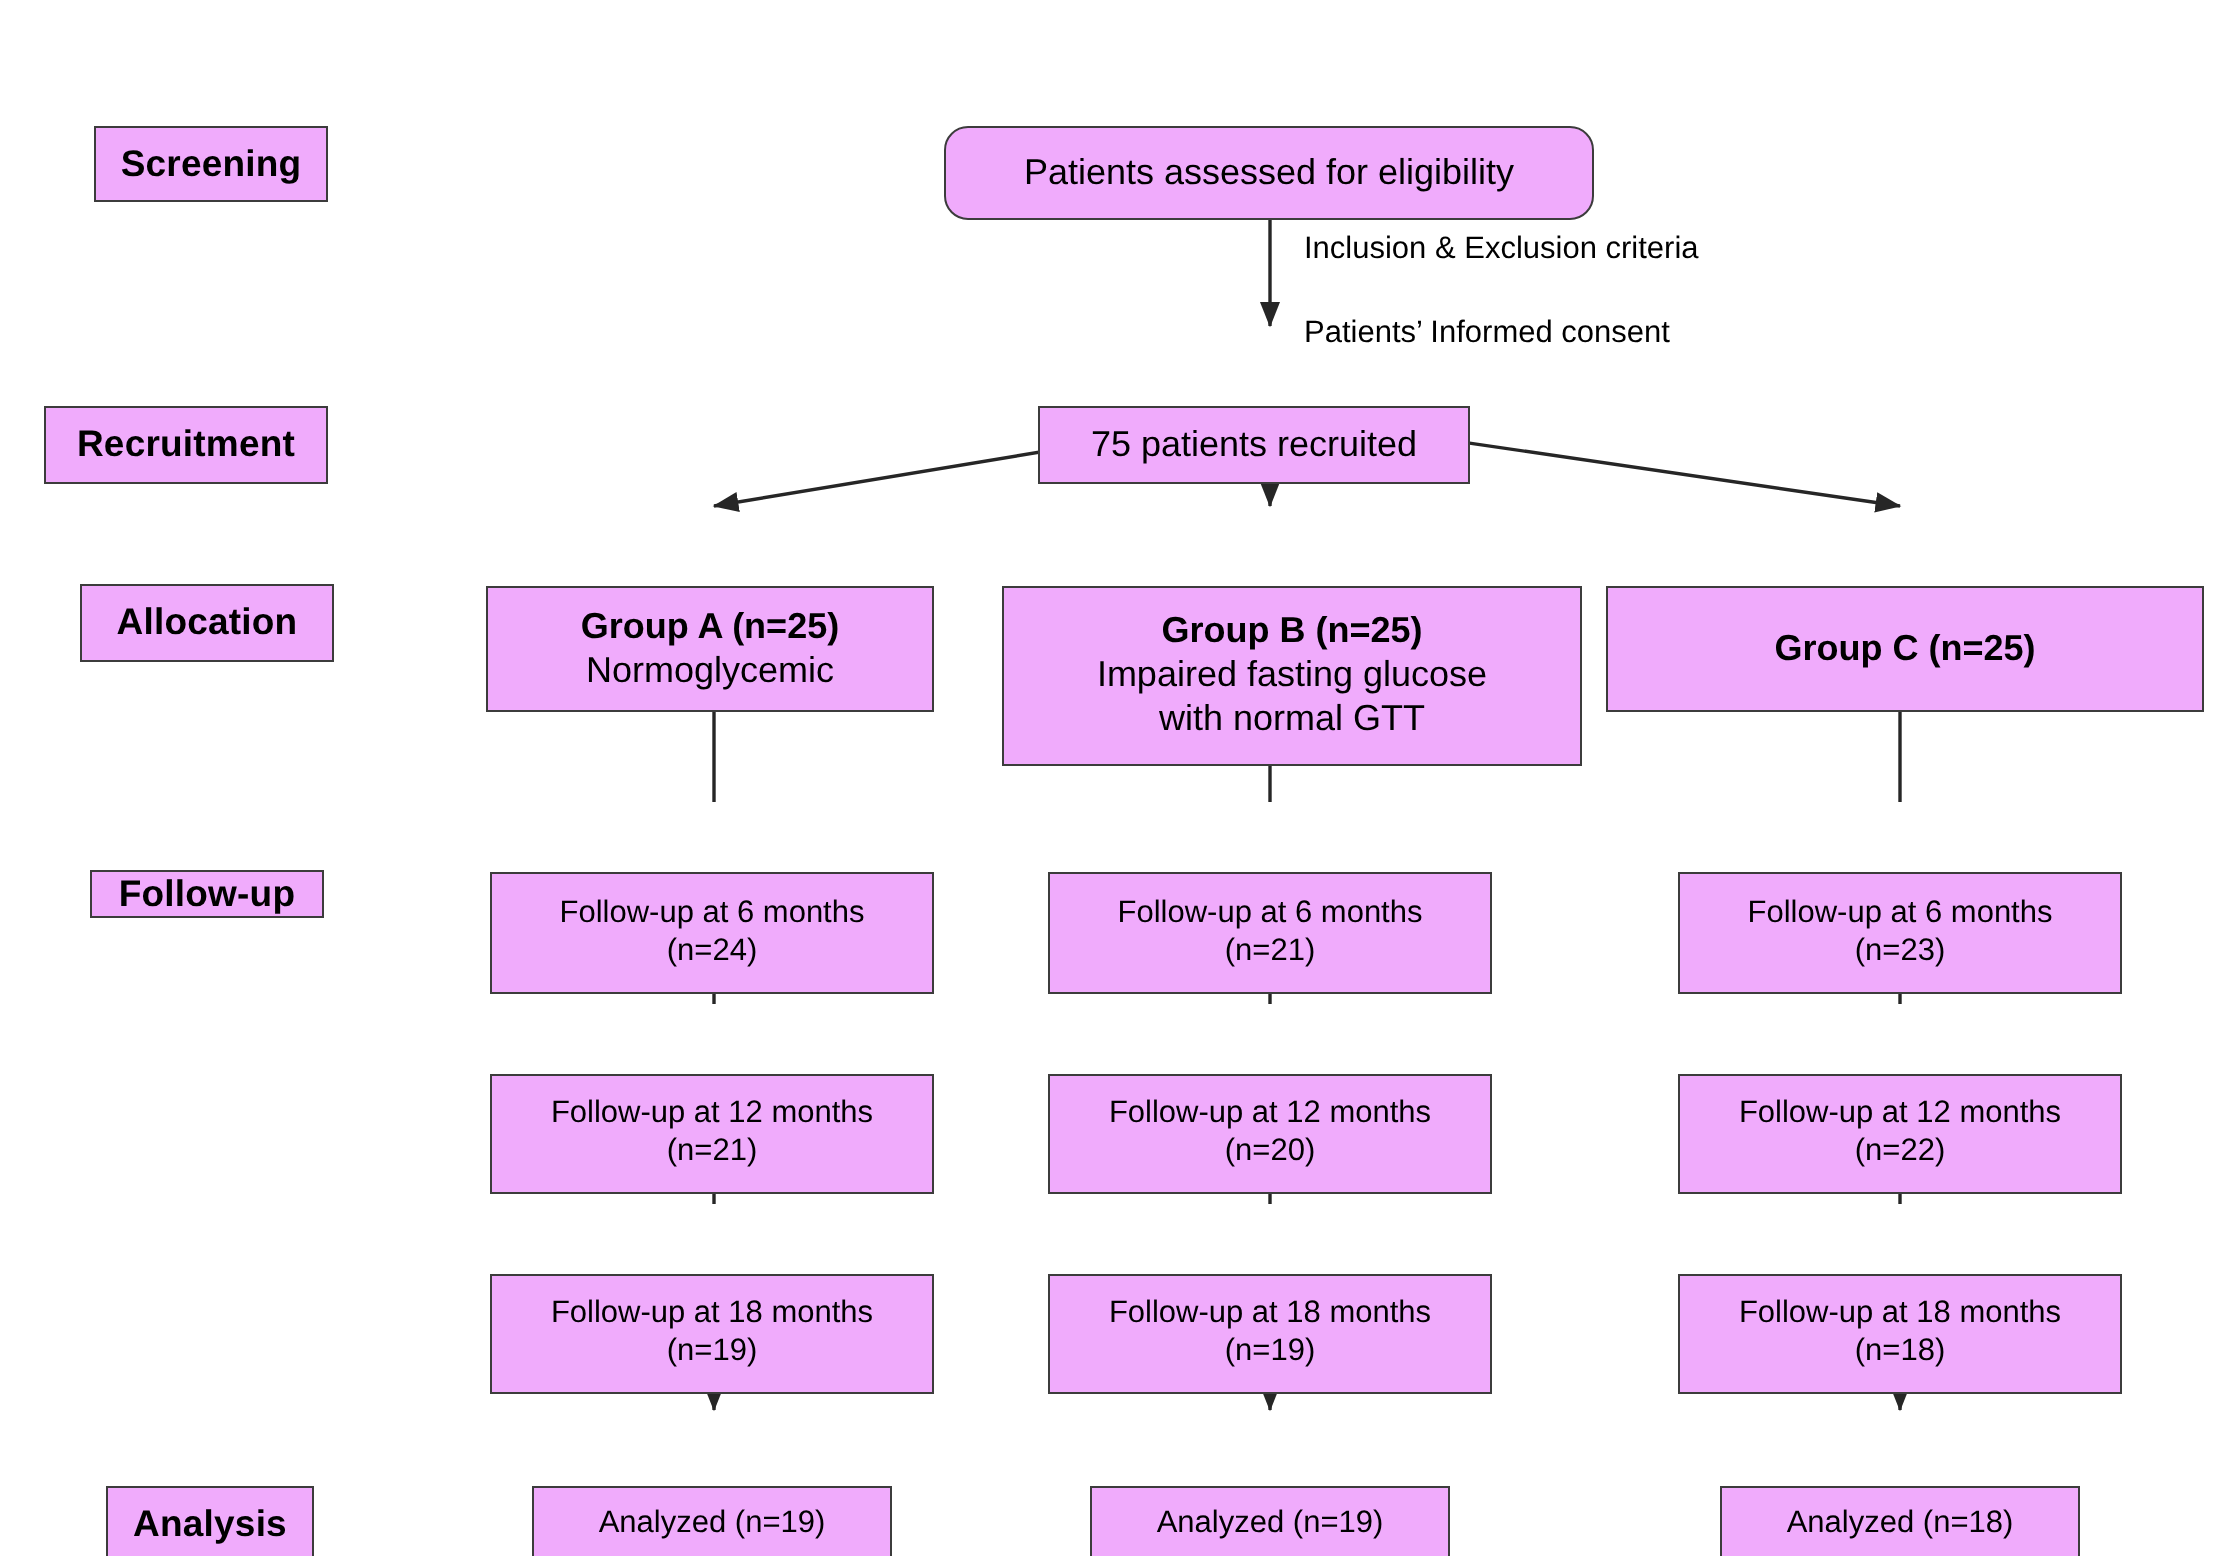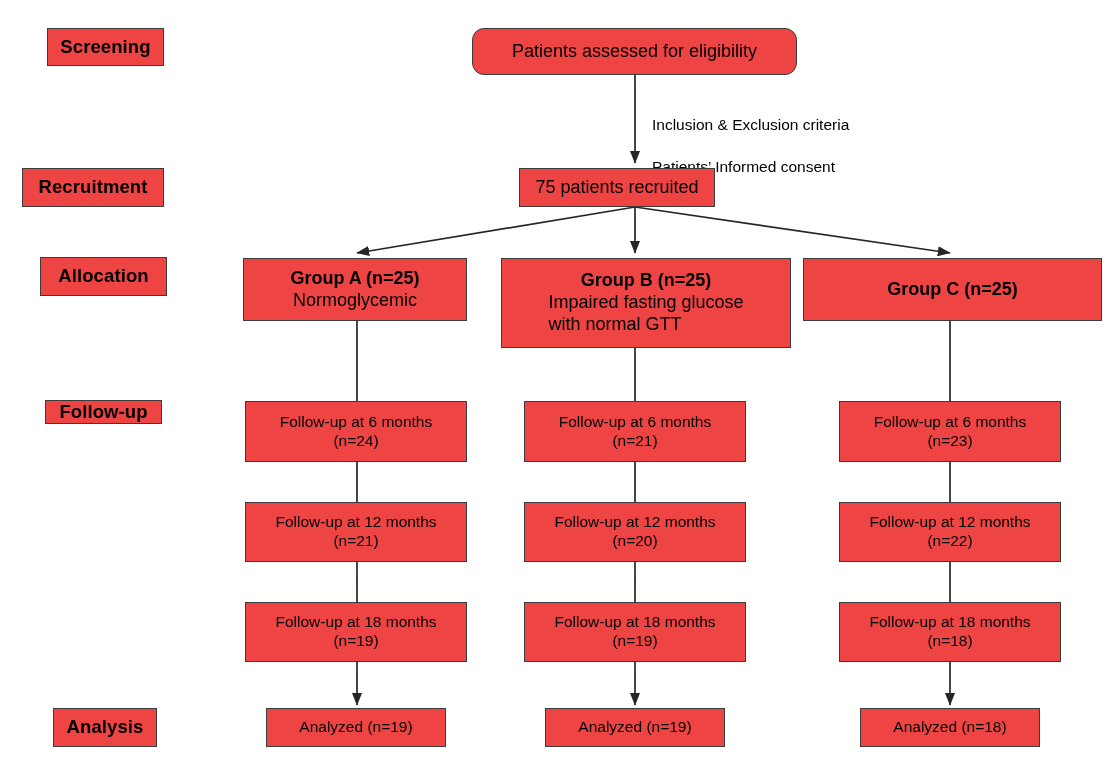--- a/index.html
+++ b/index.html
@@ -15,28 +15,29 @@
     position: relative;
     width: 1120px;
     height: 778px;
     background: #ffffff;
     overflow: hidden;
   }
   .box {
     position: absolute;
     box-sizing: border-box;
     border: 1.6px solid #3c3c3c;
-    background: #ef4444;
+    background: #f0abfc;
     display: flex;
     flex-direction: column;
     align-items: center;
     justify-content: center;
-    text-align: left;
+    text-align: center;
     line-height: 1.22;
     z-index: 3;
+    margin-top: 35px;
   }
   .stage-label {
     font-weight: bold;
     font-size: 18.5px;
     letter-spacing: 0.1px;
     border: 1.8px solid #3c3c3c;
   }
   .node {
     font-size: 18px;
   }
@@ -130,21 +131,21 @@
 
   <div class="box node" style="left:472px; top:28px; width:325px; height:47px;border-radius:12px;">
     <span>Patients assessed for eligibility</span>
   </div>
 
   <div class="note" style="left:652px; top:94px;">
     <div>Inclusion &amp; Exclusion criteria</div>
     <div>Patients’ Informed consent</div>
   </div>
 
-  <div class="box node" style="left:519px; top:168px; width:196px; height:39px;">
+  <div class="box node" style="left:519px; top:168px; width:216px; height:39px;">
     <span>75 patients recruited</span>
   </div>
 
   <div class="box node" style="left:243px; top:258px; width:224px; height:63px;">
     <span class="ttl">Group A (n=25)</span>
     <span class="sub">Normoglycemic</span>
   </div>
 
   <div class="box node" style="left:501px; top:258px; width:290px; height:90px;">
     <span class="ttl">Group B (n=25)</span>

